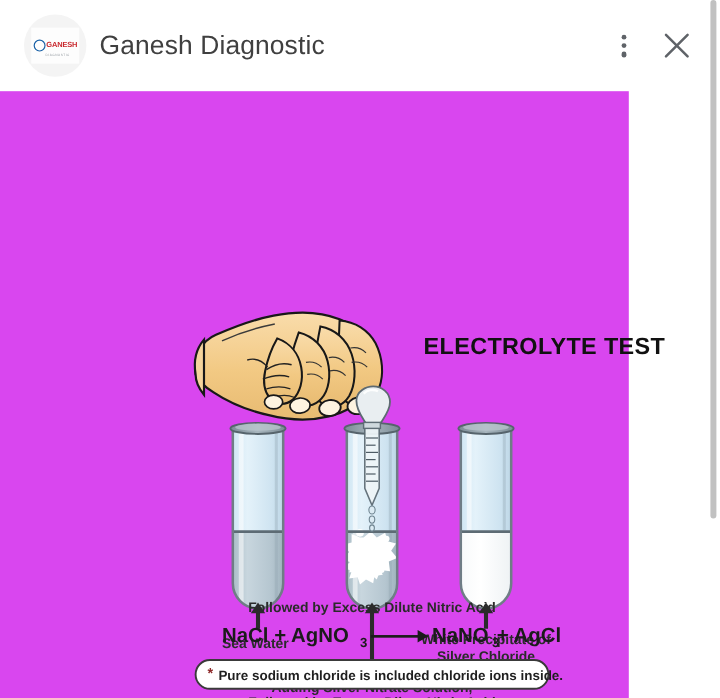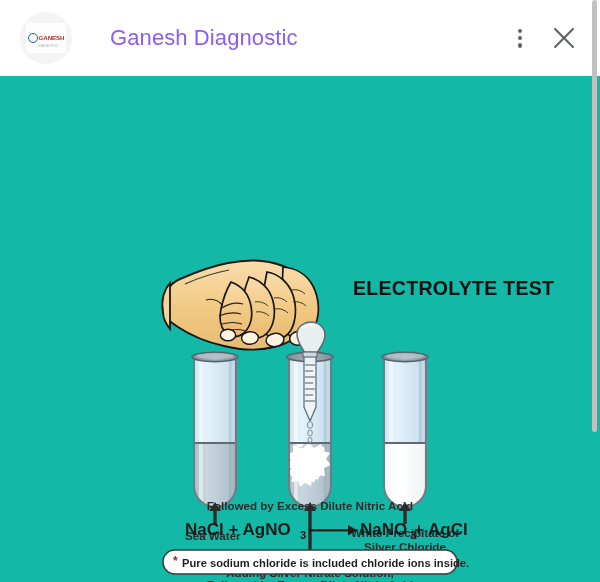--- a/index.html
+++ b/index.html
@@ -62,23 +62,23 @@
   }
   .logo-sub {
     position: absolute;
     bottom: 5px;
     left: 12px;
     font-size: 2.6px;
     color: #9aa0a6;
     letter-spacing: 0.4px;
   }
   .app-title {
-    margin-left: 38px;
+    margin-left: 11px;
     font-size: 22px;
-    color: #8b5cf6;
+    color: #404040;
     font-weight: 400;
     letter-spacing: 0.1px;
     white-space: nowrap;
     flex: 1 1 auto;
   }
   .hdr-btn {
     width: 44px;
     height: 44px;
     display: flex;
     align-items: center;
@@ -97,23 +97,23 @@
     width: 4.2px;
     height: 4.2px;
     border-radius: 50%;
     background: #5f6368;
   }
   .close-x { line-height: 0; }
 
   
   .content {
     position: relative;
-    width: 600px;
+    width: 524px;
     height: 506px;
-    background: #14b8a6;
+    background: #d946ef;
   }
   .illustration {
     position: absolute;
     left: 0;
     top: 0;
     width: 600px;
     height: 506px;
   }
 
   

